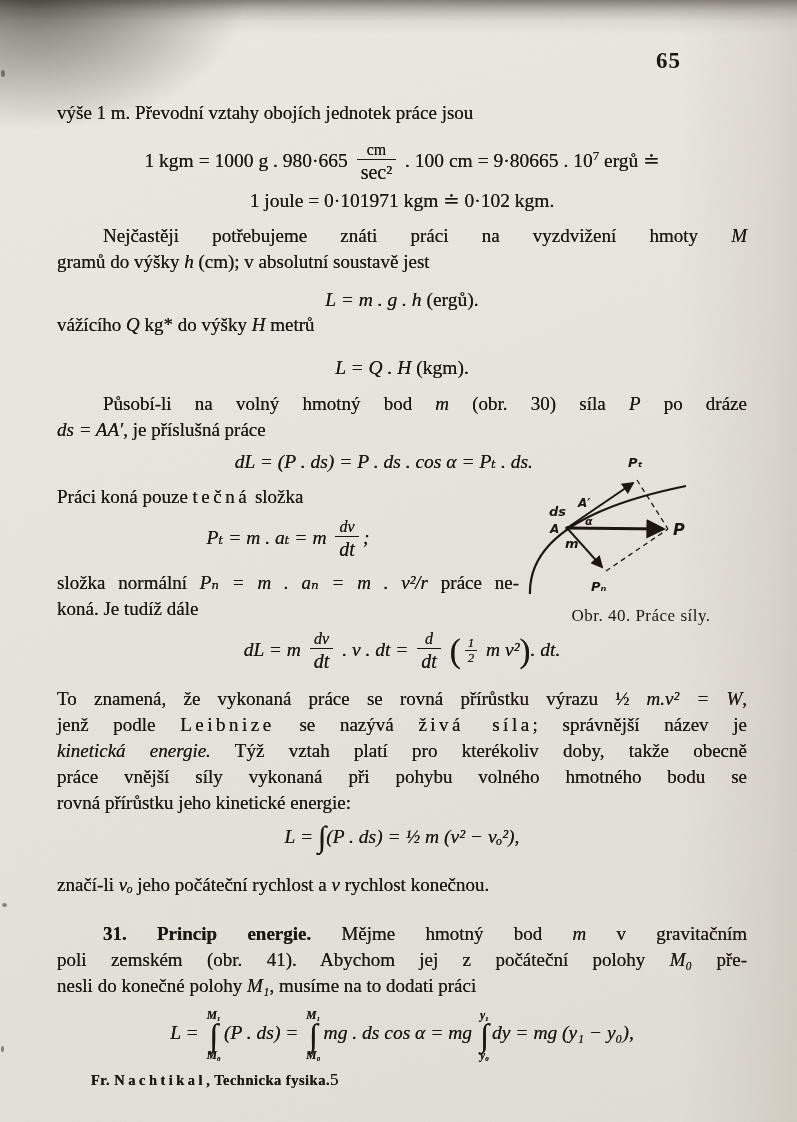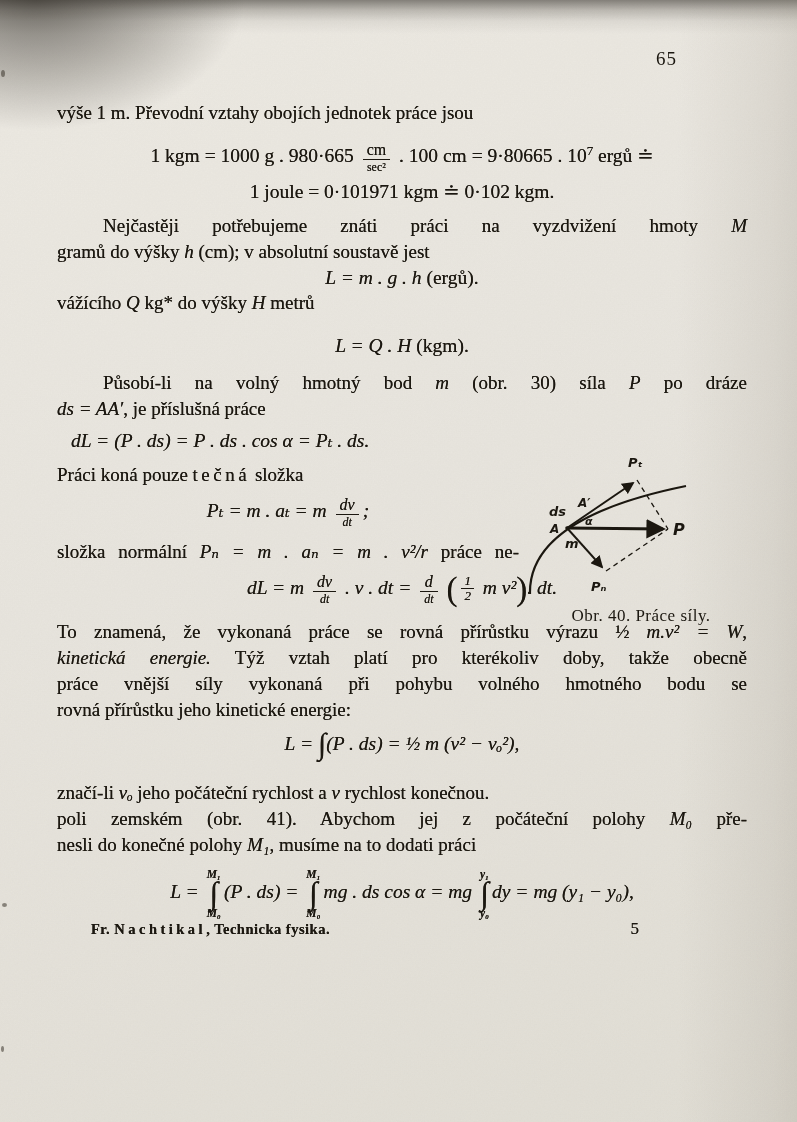--- a/index.html
+++ b/index.html
@@ -10,58 +10,58 @@
   
   .shade-top{position:absolute;left:0;top:0;width:100%;height:34px;
     background:linear-gradient(180deg,rgba(46,42,36,.55) 0%,rgba(46,42,36,.25) 30%,rgba(46,42,36,.07) 62%,rgba(46,42,36,0) 100%)}
   .shade-corner{position:absolute;left:-70px;top:-70px;width:330px;height:210px;
     background:radial-gradient(ellipse at 32% 32%,rgba(38,34,28,.6),rgba(38,34,28,0) 66%)}
   .shade-right{position:absolute;right:0;top:0;width:120px;height:100%;
     background:linear-gradient(90deg,rgba(140,132,118,0) 0%,rgba(140,132,118,.14) 80%,rgba(140,132,118,.2) 100%)}
   .speck{position:absolute;background:#3a352c;border-radius:50%;opacity:.55}
   .grain{position:absolute;left:0;top:0;width:797px;height:1122px;opacity:.5;pointer-events:none}
 
-  .pagenum{position:absolute;left:656px;top:48px;font-size:19px;font-weight:normal;letter-spacing:1px}
+  .pagenum{position:absolute;left:656px;top:48px;font-size:23px;font-weight:bold;letter-spacing:1px}
   .content{position:absolute;left:57px;top:100px;width:690px;
     text-shadow:0 0 .5px rgba(26,22,15,.85)}
 
   .bline{font-size:19px;line-height:26px;text-align:justify;text-align-last:justify}
   .bline.last{text-align:justify;text-align-last:left}
   .indent{text-indent:46px}
   .narrow{width:462px}
   .it{font-style:italic}
   .bold{font-weight:bold}
   .sperr{letter-spacing:3.5px}
 
   .eq{font-size:19.5px;line-height:1.25;text-align:center;font-style:italic}
   .eq.rom{font-style:normal}
-  .eq.left{text-align:left;padding-left:14px}
+  .eq.left{text-align:right;padding-left:14px}
   .frac{display:inline-block;vertical-align:middle;font-style:inherit;margin:0 4px}
   .fnum{display:block;border-bottom:1.6px solid currentColor;padding:0 4px;font-size:16px;line-height:1.2}
-  .fden{display:block;padding:0 4px;font-size:12px;line-height:1.2}
+  .fden{display:block;padding:0 4px;font-size:20px;line-height:1.2}
   .frac.small .fnum,.frac.small .fden{font-size:13px;padding:0 3px;line-height:1.15}
   .sup7{font-size:13px;position:relative;top:-7px}
   .bigint{font-size:30px;font-style:normal;vertical-align:middle;line-height:0;position:relative;top:-2px}
   .bigpar{font-size:33px;font-style:normal;vertical-align:middle;line-height:0;position:relative;top:0}
   .intl{display:inline-flex;flex-direction:column;align-items:center;vertical-align:middle;line-height:1;margin:0 3px}
   .intl .ltop,.intl .lbot{font-size:11.5px;font-style:italic;font-weight:bold;line-height:1.05}
   .intl .isign{font-size:32px;font-style:normal;line-height:.85}
 
   .m-eq1{margin-top:14px}.m-eq2{margin-top:6px}.m-eq3{margin-top:5px}
-  .m-p2{margin-top:9px}.m-eq4{margin-top:1px}.m-p3{margin-top:7px}
+  .m-p2{margin-top:9px}.m-eq4{margin-top:13px}.m-p3{margin-top:7px}
   .m-eq5{margin-top:18px}.m-p4{margin-top:11px}.m-eq6{margin-top:7px}
   .m-p5{margin-top:9px}.m-eq7{margin-top:7px}.m-p6{margin-top:9px}
   .m-eq8{margin-top:7px}.m-p7{margin-top:13px}.m-eq9{margin-top:9px}
   .m-p8{margin-top:23px}.m-p9{margin-top:23px}.m-eq10{margin-top:10px}
 
   .figure{position:absolute;left:512px;top:450px;width:258px}
   .figcap{font-size:17px;text-align:center;margin-top:0;letter-spacing:.5px}
   .figure svg text{font-family:"DejaVu Sans","Liberation Sans",sans-serif;font-style:italic;font-weight:bold;fill:#1a160f}
 
-  .footer{display:flex;justify-content:space-between;align-items:baseline;padding:0 108px 0 34px}
+  .footer{display:flex;align-items:baseline;margin-top:9px;padding:0 108px 0 34px}
   .footer .sig{font-size:14.5px;font-weight:bold;letter-spacing:.5px}
   .footer .sheet{font-size:17px}
 </style>
 </head>
 <body>
 
 <div class="page">
 
   <div class="shade-top"></div>
   <div class="shade-corner"></div>
@@ -116,48 +116,55 @@
     </div>
 
     <div class="eq it m-eq7 narrow">
       <span>Pₜ = m . aₜ = m</span>
       <span class="frac"><span class="fnum">dv</span><span class="fden">dt</span></span><span>;</span>
     </div>
 
     <div class="bline m-p6" style="width:462px">
       <span>složka normální </span><span class="it">Pₙ = m . aₙ = m . v²/r</span><span> práce ne-</span>
     </div>
+    <div class="bline last">koná.  Je tudíž dále</div>
 
     <div class="eq it m-eq8">
       <span>dL = m</span>
       <span class="frac"><span class="fnum">dv</span><span class="fden">dt</span></span>
       <span>. v . dt =</span>
       <span class="frac"><span class="fnum">d</span><span class="fden">dt</span></span>
       <span class="bigpar">(</span><span class="frac small"><span class="fnum">1</span><span class="fden">2</span></span>
       <span>m v²</span><span class="bigpar">)</span><span>. dt.</span>
     </div>
 
     <div class="bline m-p7">
       <span>To znamená, že vykonaná práce se rovná přírůstku výrazu ½ </span><span class="it">m.v² = W</span><span>,</span>
     </div>
     <div class="bline">
+      <span>jenž podle </span><span class="sperr">Leibnize</span><span> se nazývá </span><span class="sperr">živá síla</span><span>; správnější název je</span>
+    </div>
+    <div class="bline">
       <span class="it">kinetická energie.</span><span> Týž vztah platí pro kterékoliv doby, takže obecně</span>
     </div>
     <div class="bline">práce vnější síly vykonaná při pohybu volného hmotného bodu se</div>
     <div class="bline last">rovná přírůstku jeho kinetické energie:</div>
 
     <div class="eq it m-eq9">
       <span>L =</span>
       <span class="bigint">∫</span><span>(P . ds) = ½ m (v² − vₒ²),</span>
     </div>
 
     <div class="bline last m-p8">
       <span>značí-li </span><span class="it">vₒ</span><span> jeho počáteční rychlost a </span><span class="it">v</span><span> rychlost konečnou.</span>
     </div>
 
+    <div class="bline indent m-p9">
+      <span class="bold">31. Princip energie.</span><span> Mějme hmotný bod </span><span class="it">m</span><span> v gravitačním</span>
+    </div>
     <div class="bline">
       <span>poli zemském (obr. 41). Abychom jej z počáteční polohy </span><span class="it">M₀</span><span> pře-</span>
     </div>
     <div class="bline last">
       <span>nesli do konečné polohy </span><span class="it">M₁</span><span>, musíme na to dodati práci</span>
     </div>
 
     <div class="eq it m-eq10">
       <span>L =</span>
       <span class="intl">

